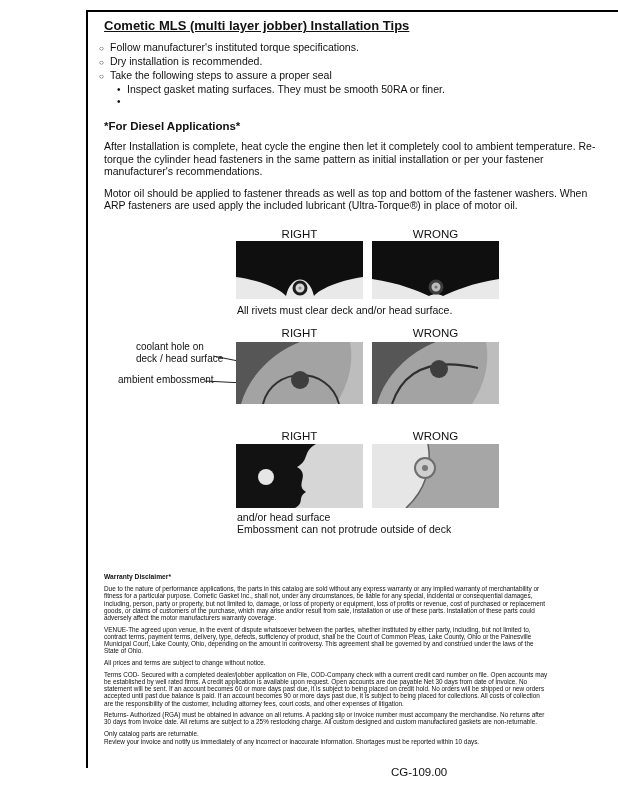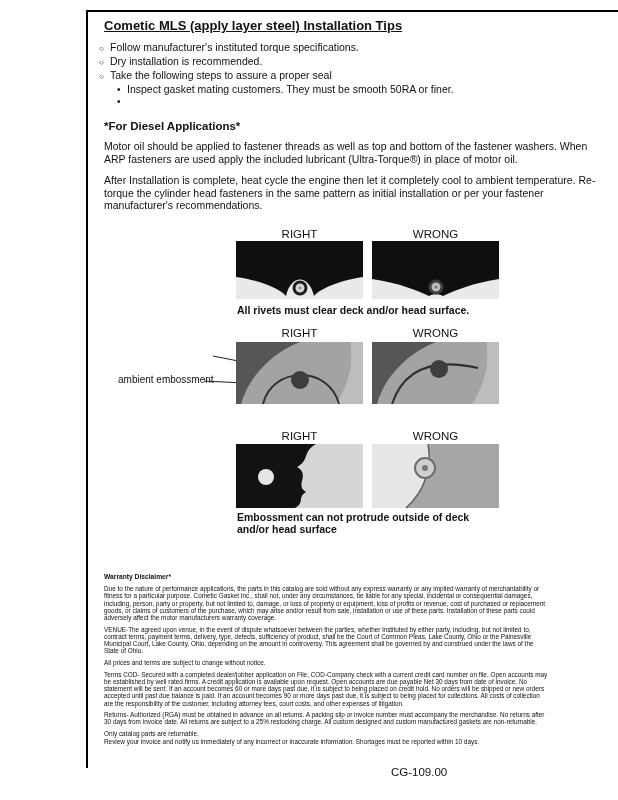--- a/index.html
+++ b/index.html
@@ -19,66 +19,66 @@
   .b-marker { flex:0 0 11px; width:11px; font-size:8px; }
   .bullet.sub { margin-left:18px; }
   .bullet.sub .b-marker { flex-basis:10px; width:10px; font-size:10px; }
   .diesel-heading { font-size:11.5px; font-weight:bold; margin:12px 0 8px 0; }
   .para { font-size:10.5px; line-height:12.5px; width:492px; margin-bottom:9px; }
   .note { margin-top:6px; }
 
   .diag-label { position:absolute; width:127px; text-align:center; font-size:11.5px; }
   .panel { position:absolute; width:127px; }
   .panel svg { display:block; width:100%; height:100%; }
-  .caption { position:absolute; font-size:10.5px; line-height:12px;font-weight:bold; }
+  .caption { position:absolute; font-size:10.5px; line-height:12px; }
   .annot { position:absolute; font-size:10px; line-height:11.5px; }
   .leaders { position:absolute; }
 
   .disclaimer { position:absolute; left:104px; top:573px; width:446px; font-size:6.4px; line-height:7.2px; }
   .disc-head { font-weight:bold; font-size:6.7px; margin-bottom:5px; }
   .disc-p { margin-bottom:4.5px; }
   .disc-line { margin-bottom:0.5px; }
 
   .footer { position:absolute; left:391px; top:746px; font-size:11.5px;margin-top:20px; }
 </style>
 </head>
 <body>
 
 <div class="page">
   <div class="rule-top"></div>
   <div class="rule-left"></div>
 
   <div class="content">
-    <div class="title">Cometic MLS (apply layer steel) Installation Tips</div>
+    <div class="title">Cometic MLS (multi layer jobber) Installation Tips</div>
 
     <div class="bullets">
       <div class="bullet">
         <span class="b-marker">○</span>
         <span class="b-text">Follow manufacturer's instituted torque specifications.</span>
       </div>
       <div class="bullet">
         <span class="b-marker">○</span>
         <span class="b-text">Dry installation is recommended.</span>
       </div>
       <div class="bullet">
         <span class="b-marker">○</span>
         <span class="b-text">Take the following steps to assure a proper seal</span>
       </div>
       <div class="bullet sub">
         <span class="b-marker">•</span>
-        <span class="b-text">Inspect gasket mating customers.  They must be smooth 50RA or finer.</span>
+        <span class="b-text">Inspect gasket mating surfaces.  They must be smooth 50RA or finer.</span>
       </div>
       <div class="bullet sub">
         <span class="b-marker">•</span>
       </div>
     </div>
 
     <div class="diesel-heading">*For Diesel Applications*</div>
+    <div class="para">After Installation is complete, heat cycle the engine then let it completely cool to ambient temperature. Re-torque the cylinder head fasteners in the same pattern as initial installation or per your fastener manufacturer's recommendations.</div>
     <div class="para">Motor oil should be applied to fastener threads as well as top and bottom of the fastener washers. When ARP fasteners are used apply the included lubricant (Ultra-Torque®) in place of motor oil.</div>
-    <div class="para">After Installation is complete, heat cycle the engine then let it completely cool to ambient temperature. Re-torque the cylinder head fasteners in the same pattern as initial installation or per your fastener manufacturer's recommendations.</div>
   </div>
 
   <div class="diag-label" style="left:236px; top:228px;">RIGHT</div>
   <div class="diag-label" style="left:372px; top:228px;">WRONG</div>
 
   <div class="panel" style="left:236px; top:241px; height:58px;">
     <svg viewBox="0 0 127 58">
       <rect width="127" height="58" fill="#0f0f0f"></rect>
       <path d="M0,58 L0,36 C28,40 45,49 50,55 C55,33 73,33 78,55 C83,49 100,40 127,36 L127,58 Z" fill="#e9e9e9"></path>
       <circle cx="64" cy="47" r="6" fill="#d6d6d6" stroke="#1c1c1c" stroke-width="3"></circle>
@@ -91,20 +91,24 @@
       <path d="M0,58 L0,38 C28,42 46,50 57,55 C61,52.5 67,52.5 71,55 C82,50 100,42 127,38 L127,58 Z" fill="#e9e9e9"></path>
       <circle cx="64" cy="46" r="6" fill="#bdbdbd" stroke="#3d3d3d" stroke-width="3"></circle>
       <circle cx="64" cy="46" r="1.6" fill="#777777"></circle>
     </svg>
   </div>
   <div class="caption" style="left:237px; top:304px;">All rivets must clear deck and/or head surface.</div>
 
   <div class="diag-label" style="left:236px; top:327px;">RIGHT</div>
   <div class="diag-label" style="left:372px; top:327px;">WRONG</div>
 
+  <div class="annot" style="left:136px; top:341px;">
+    <div>coolant hole on</div>
+    <div>deck / head surface</div>
+  </div>
   <div class="annot" style="left:118px; top:374px;">ambient embossment</div>
 
   <svg class="leaders" style="left:195px; top:347px;" width="115" height="50" viewBox="0 0 115 50">
     <line x1="18" y1="9" x2="104" y2="26" stroke="#222" stroke-width="1"></line>
     <line x1="9" y1="34" x2="89" y2="38" stroke="#222" stroke-width="1"></line>
   </svg>
 
   <div class="panel" style="left:236px; top:342px; height:62px;">
     <svg viewBox="0 0 127 62">
       <rect width="127" height="62" fill="#a3a3a3"></rect>
@@ -137,22 +141,22 @@
   <div class="panel" style="left:372px; top:444px; height:64px;">
     <svg viewBox="0 0 127 64">
       <rect width="127" height="64" fill="#e6e6e6"></rect>
       <path d="M127,0 L127,64 L34,64 C54,46 60,22 56,0 Z" fill="#a6a6a6"></path>
       <path d="M34,64 C54,46 60,22 56,0" fill="none" stroke="#606060" stroke-width="1.5"></path>
       <circle cx="53" cy="24" r="10" fill="#cfcfcf" stroke="#6e6e6e" stroke-width="2"></circle>
       <circle cx="53" cy="24" r="3" fill="#787878"></circle>
     </svg>
   </div>
   <div class="caption" style="left:237px; top:511px;">
+    <div>and/or head surface</div>
     <div>Embossment can not protrude outside of deck</div>
-    <div>and/or head surface</div>
   </div>
 
   <div class="disclaimer">
     <div class="disc-head">Warranty Disclaimer*</div>
     <div class="disc-p">Due to the nature of performance applications, the parts in this catalog are sold without any express warranty or any implied warranty of merchantability or fitness for a particular purpose.  Cometic Gasket Inc., shall not, under any circumstances, be liable for any special, incidental or consequential damages, including, person, party or property, but not limited to, damage, or loss of property or equipment, loss of profits or revenue, cost of purchased or replacement goods, or claims of customers of the purchase, which may arise and/or result from sale, installation or use of these parts.  Installation of these parts could adversely affect the motor manufacturers warranty coverage.</div>
     <div class="disc-p">VENUE-The agreed upon venue, in the event of dispute whatsoever between the parties, whether instituted by either party, including, but not limited to, contract terms, payment terms, delivery, type, defects, sufficiency of product, shall be the Court of Common Pleas, Lake County, Ohio or the Painesville Municipal Court, Lake County, Ohio, depending on the amount in controversy. This agreement shall be governed by and construed under the laws of the State of Ohio.</div>
     <div class="disc-p">All prices and terms are subject to change without notice.</div>
     <div class="disc-p">Terms COD- Secured with a completed dealer/jobber application on File, COD-Company check with a current credit card number on file.  Open accounts may be established by well rated firms.  A credit application is available upon request.  Open accounts are due payable Net 30 days from date of invoice.  No statement will be sent.  If an account becomes 60 or more days past due, it is subject to being placed on credit hold.  No orders will be shipped or new orders accepted until past due balance is paid.  If an account becomes 90 or more days past due, it is subject to being placed for collections.  All costs of collection are the responsibility of the customer, including attorney fees, court costs, and other expenses of litigation.</div>
     <div class="disc-p">Returns- Authorized (RGA) must be obtained in advance on all returns.  A packing slip or invoice number must accompany the merchandise.  No returns after 30 days from invoice date.  All returns are subject to a 25% restocking charge.  All custom designed and custom manufactured gaskets are non-returnable.</div>
     <div class="disc-line">Only catalog parts are returnable.</div>

